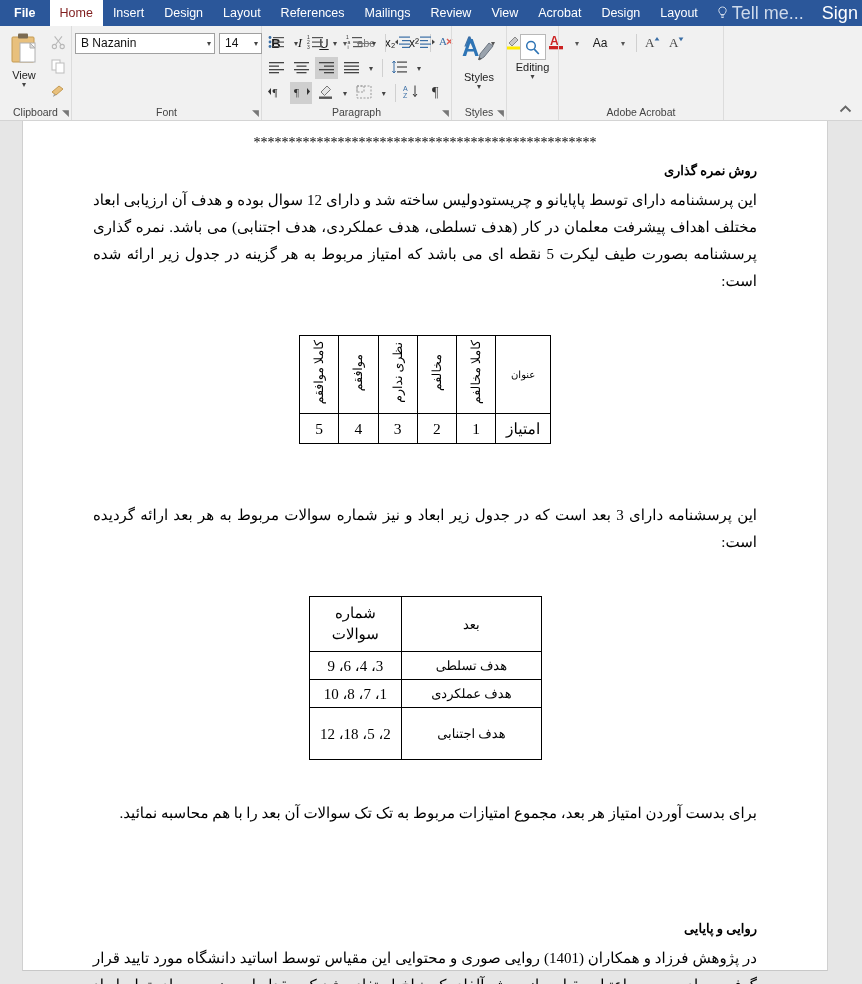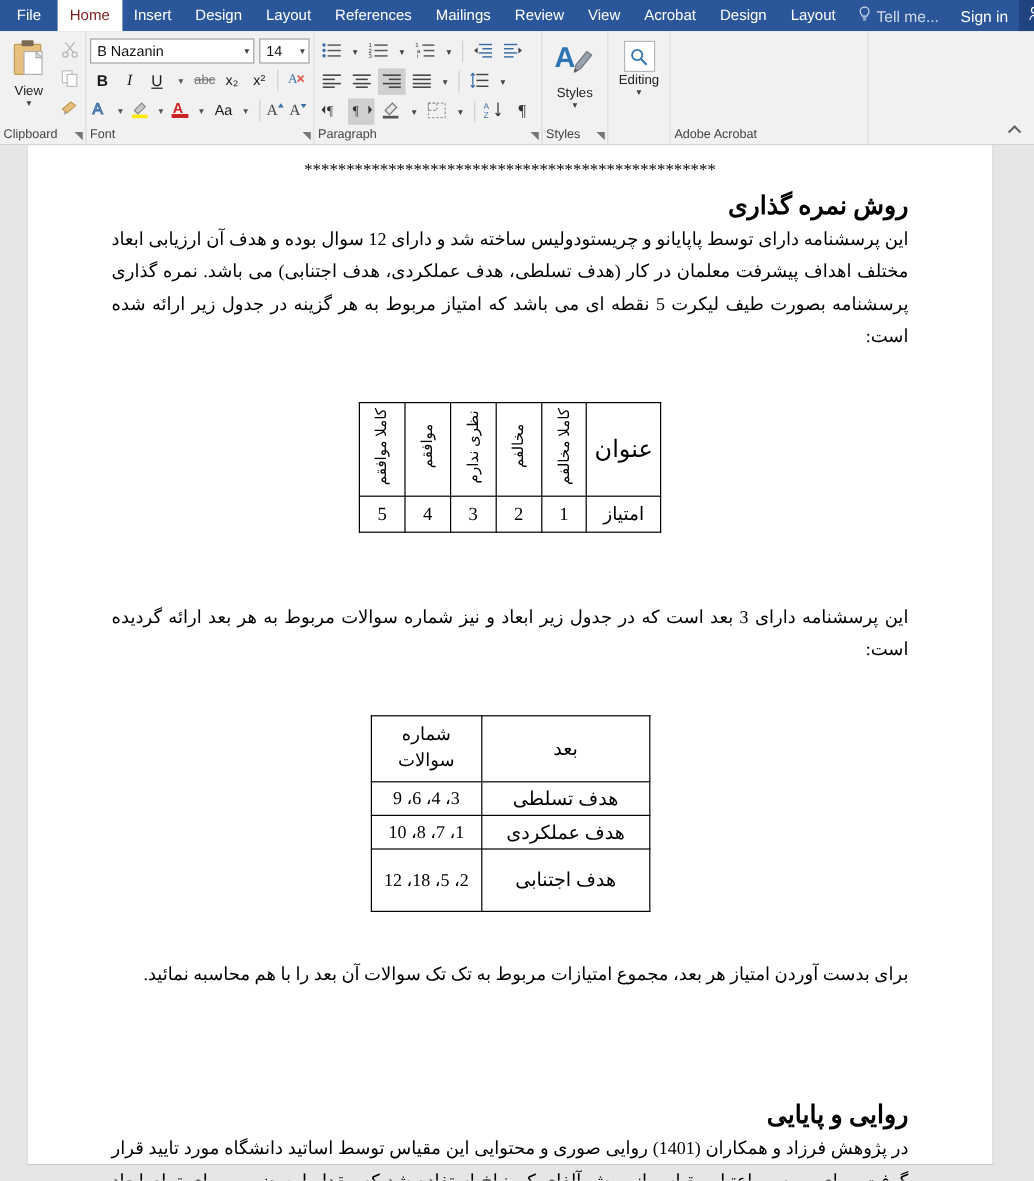--- a/index.html
+++ b/index.html
@@ -20,29 +20,29 @@
   }
   .tab {
     color: #ffffff;
     font-size: 12.5px;
     padding: 0 10px;
     display: flex;
     align-items: center;
     white-space: nowrap;
     cursor: default;
   }
-  .tab.file { padding: 0 14px; }
+  .tab.file { padding: 0 14px; font-weight: bold; }
   .tab.active {
     background: #ffffff;
     color: #7f1d1d;
   }
   .tabbar .spacer { flex: 1; }
   .rt {
     color: #cdd9ea;
-    font-size: 13px;
+    font-size: 18px;
     padding: 0 9px;
     display: flex;
     align-items: center;
     gap: 4px;
     white-space: nowrap;
   }
   .rt.white { color: #ffffff; }
   .rt.share {
     background: #1f4480;
     color: #ffffff;
@@ -64,21 +64,21 @@
     flex-direction: column;
     border-right: 1px solid #dcdcdc;
     padding: 2px 3px 0 3px;
     position: relative;
   }
   .group-body { flex: 1; display: flex; align-items: flex-start; padding-top: 2px; }
   .group-label {
     height: 16px;
     font-size: 10.5px;
     color: #444;
-    text-align: left;
+    text-align: center;
     line-height: 16px;
     position: relative;
   }
   .dlg {
     position: absolute; right: 2px; bottom: 2px;
     font-size: 9px; color: #777;
   }
 
   
   .clipboard { width: 72px; }
@@ -87,21 +87,21 @@
     width: 42px; display: flex; flex-direction: column;
     align-items: center; justify-content: flex-start;
     cursor: default; padding-top: 2px;
   }
   .paste-label { font-size: 11px; color: #222; margin-top: 1px; }
   .mini-col { display: flex; flex-direction: column; gap: 4px; padding-top: 4px; }
   .mini-btn { width: 22px; height: 20px; display: flex; align-items: center; justify-content: center; cursor: default; }
 
   
   .fontgrp { width: 190px; }
-  .fontgrp .rows { display: flex; flex-direction: column; gap: 3px; width: 100%; padding-top: 2px; }
+  .fontgrp .rows { display: flex; flex-direction: row; gap: 3px; width: 100%; padding-top: 2px; }
   .row { display: flex; align-items: center; gap: 2px; }
   .combo {
     height: 21px; border: 1px solid #a0a0a0; background: #fff;
     display: flex; align-items: center; padding: 0 3px 0 5px;
     font-size: 12px; color: #111; cursor: default;
   }
   .combo.fontname { width: 140px; justify-content: space-between; }
   .combo.fontsize { width: 43px; justify-content: space-between; margin-left: 2px; }
   .caret { font-size: 8px; color: #444; }
   .fbtn {
@@ -171,21 +171,21 @@
     letter-spacing: 0px;
     color: #000;
     line-height: 16px;
     white-space: nowrap;
     overflow: hidden;
     direction: ltr;
     margin-bottom: 10px;
     font-family: "Liberation Serif", serif;
   }
   h2.sec {
-    font-size: 21px;
+    font-size: 13px;
     font-weight: bold;
     text-align: right;
     margin: 0 0 6px 0;
     line-height: 20px;
   }
   p.para {
     font-size: 15px;
     line-height: 27px;
     text-align: justify;
     text-align-last: right;
@@ -216,27 +216,27 @@
     width: 40px; height: 78px; padding: 2px 0;
   }
   table.t1 td.hdr-v span {
     display: inline-block;
     writing-mode: vertical-rl;
     transform: rotate(180deg);
     font-size: 12.5px;
     white-space: nowrap;
     line-height: 14px;
   }
-  table.t1 td.hdr-main { width: 55px; font-size: 20px; }
+  table.t1 td.hdr-main { width: 55px; font-size: 10px; }
   table.t1 td.val { height: 30px; font-size: 15.5px; }
 
   
   table.t2 { width: 233px; }
   table.t2 td.h { height: 55px; font-size: 14.5px; line-height: 21px; }
-  table.t2 td.cdim { width: 140px; font-size: 16px; }
+  table.t2 td.cdim { width: 140px; font-size: 13px; }
   table.t2 td.cnum { width: 93px; font-size: 15px; direction: rtl; }
   table.t2 td.tall { height: 52px; line-height: 24px; }
   table.t2 td.r { height: 28px; }
 </style>
 </head>
 <body>
 
 <div class="tabbar">
   <div class="tab file">File</div>
   <div class="tab active">Home</div>

